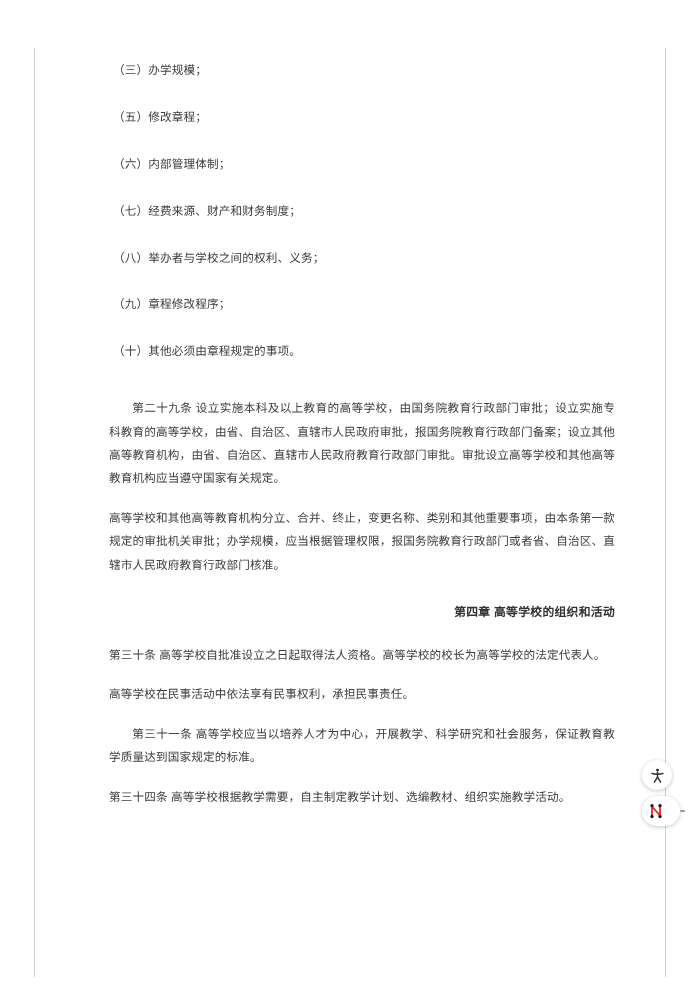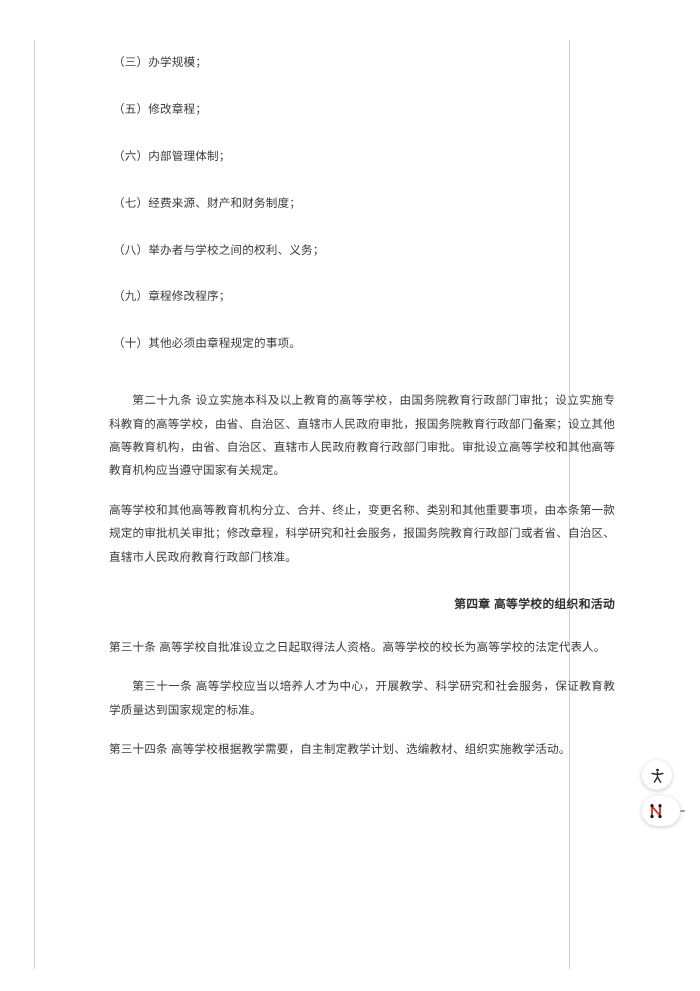--- a/index.html
+++ b/index.html
@@ -24,22 +24,22 @@
     left: 0;
     top: 0;
     width: 700px;
     height: 991px;
     background: #ffffff;
   }
 
   #page-sheet {
     position: absolute;
     left: 34px;
-    top: 40px;
-    width: 536px;
+    top: 48px;
+    width: 632px;
     height: 929px;
     background: #ffffff;
     border-left: 1px solid #cfcfcf;
     border-right: 1px solid #cfcfcf;
     box-sizing: border-box;
   }
 
   #doc-body {
     position: absolute;
     left: 74px;   
@@ -150,25 +150,26 @@
       <p class="item-line">（五）修改章程；</p>
       <p class="item-line">（六）内部管理体制；</p>
       <p class="item-line">（七）经费来源、财产和财务制度；</p>
       <p class="item-line">（八）举办者与学校之间的权利、义务；</p>
       <p class="item-line">（九）章程修改程序；</p>
       <p class="item-line">（十）其他必须由章程规定的事项。</p>
 
       <div class="spacer-sm"></div>
 
       <p class="para">第二十九条 设立实施本科及以上教育的高等学校，由国务院教育行政部门审批；设立实施专科教育的高等学校，由省、自治区、直辖市人民政府审批，报国务院教育行政部门备案；设立其他高等教育机构，由省、自治区、直辖市人民政府教育行政部门审批。审批设立高等学校和其他高等教育机构应当遵守国家有关规定。</p>
-      <p class="para no-indent">高等学校和其他高等教育机构分立、合并、终止，变更名称、类别和其他重要事项，由本条第一款规定的审批机关审批；修改章程，科学研究和社会服务，报国务院教育行政部门或者省、自治区、直辖市人民政府教育行政部门核准。</p>
+      <p class="para no-indent">高等学校和其他高等教育机构分立、合并、终止，变更名称、类别和其他重要事项，由本条第一款规定的审批机关审批；办学规模，应当根据管理权限，报国务院教育行政部门或者省、自治区、直辖市人民政府教育行政部门核准。</p>
 
       <h2 class="chapter-heading">第四章 高等学校的组织和活动</h2>
 
       <p class="para no-indent">第三十条 高等学校自批准设立之日起取得法人资格。高等学校的校长为高等学校的法定代表人。</p>
+      <p class="para no-indent">高等学校在民事活动中依法享有民事权利，承担民事责任。</p>
       <p class="para">第三十一条 高等学校应当以培养人才为中心，开展教学、科学研究和社会服务，保证教育教学质量达到国家规定的标准。</p>
       <p class="para no-indent">第三十四条 高等学校根据教学需要，自主制定教学计划、选编教材、组织实施教学活动。</p>
 
     </div>
   </div>
 
   <div id="float-tools">
 
     <button class="tool-btn">
       <span>

